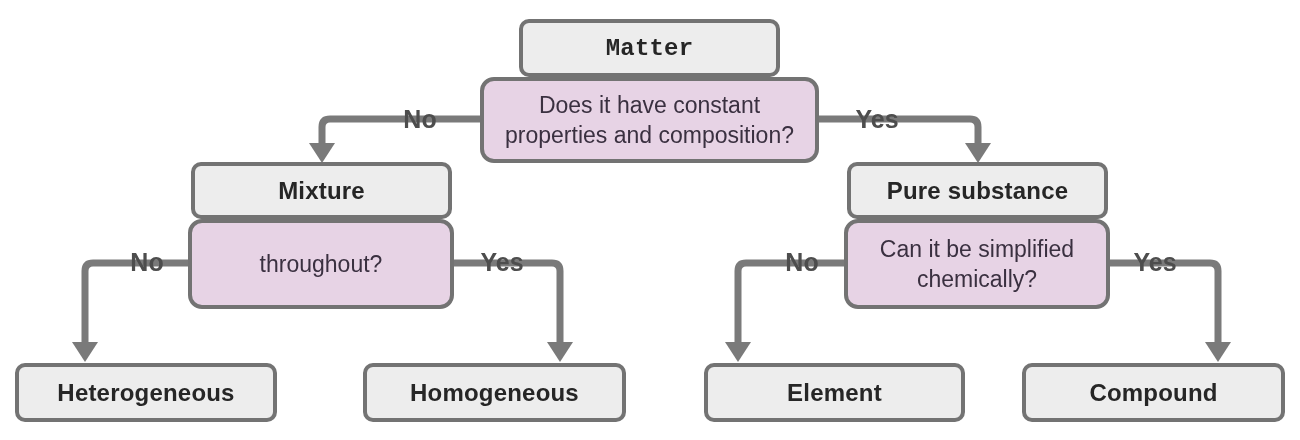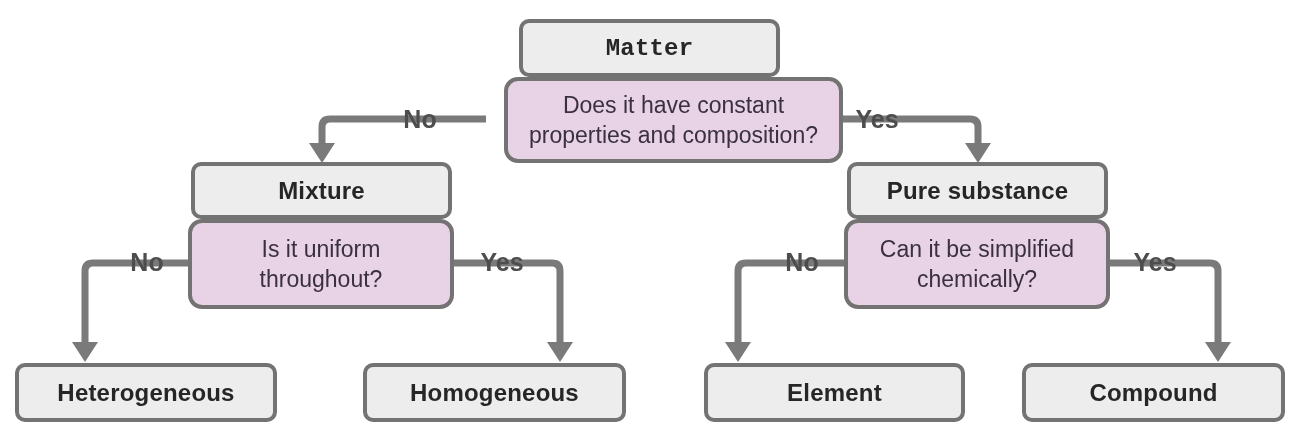--- a/index.html
+++ b/index.html
@@ -88,33 +88,32 @@
     <path class="connector" d="M848,263 L746,263 Q738,263 738,271 L738,345"></path>
     <polygon class="arrowhead" points="725,342 751,342 738,362"></polygon>
 
     <path class="connector" d="M1106,263 L1210,263 Q1218,263 1218,271 L1218,345"></path>
     <polygon class="arrowhead" points="1205,342 1231,342 1218,362"></polygon>
   </svg>
 
   <div class="node node--gray" style="left:519px; top:19px; width:261px; height:58px;font-family:Liberation Mono, monospace;">
     <span>Matter</span>
   </div>
-  <div class="node node--pink" style="left:480px; top:77px; width:339px; height:86px;margin-left:24px;">
+  <div class="node node--pink" style="left:480px; top:77px; width:339px; height:86px;">
     <span>Does it have constant</span>
     <span>properties and composition?</span>
   </div>
 
   <div class="branch-label" style="left:420px; top:103px;">No</div>
   <div class="branch-label" style="left:877px; top:103px;">Yes</div>
 
   <div class="node node--gray" style="left:191px; top:162px; width:261px; height:57px;">
     <span>Mixture</span>
   </div>
   <div class="node node--pink" style="left:188px; top:219px; width:266px; height:90px;">
-    <span>Is it uniform</span>
     <span>throughout?</span>
   </div>
   <div class="branch-label" style="left:147px; top:246px;">No</div>
   <div class="branch-label" style="left:502px; top:246px;">Yes</div>
 
   <div class="node node--gray" style="left:847px; top:162px; width:261px; height:57px;">
     <span>Pure substance</span>
   </div>
   <div class="node node--pink" style="left:844px; top:219px; width:266px; height:90px;">
     <span>Can it be simplified</span>

